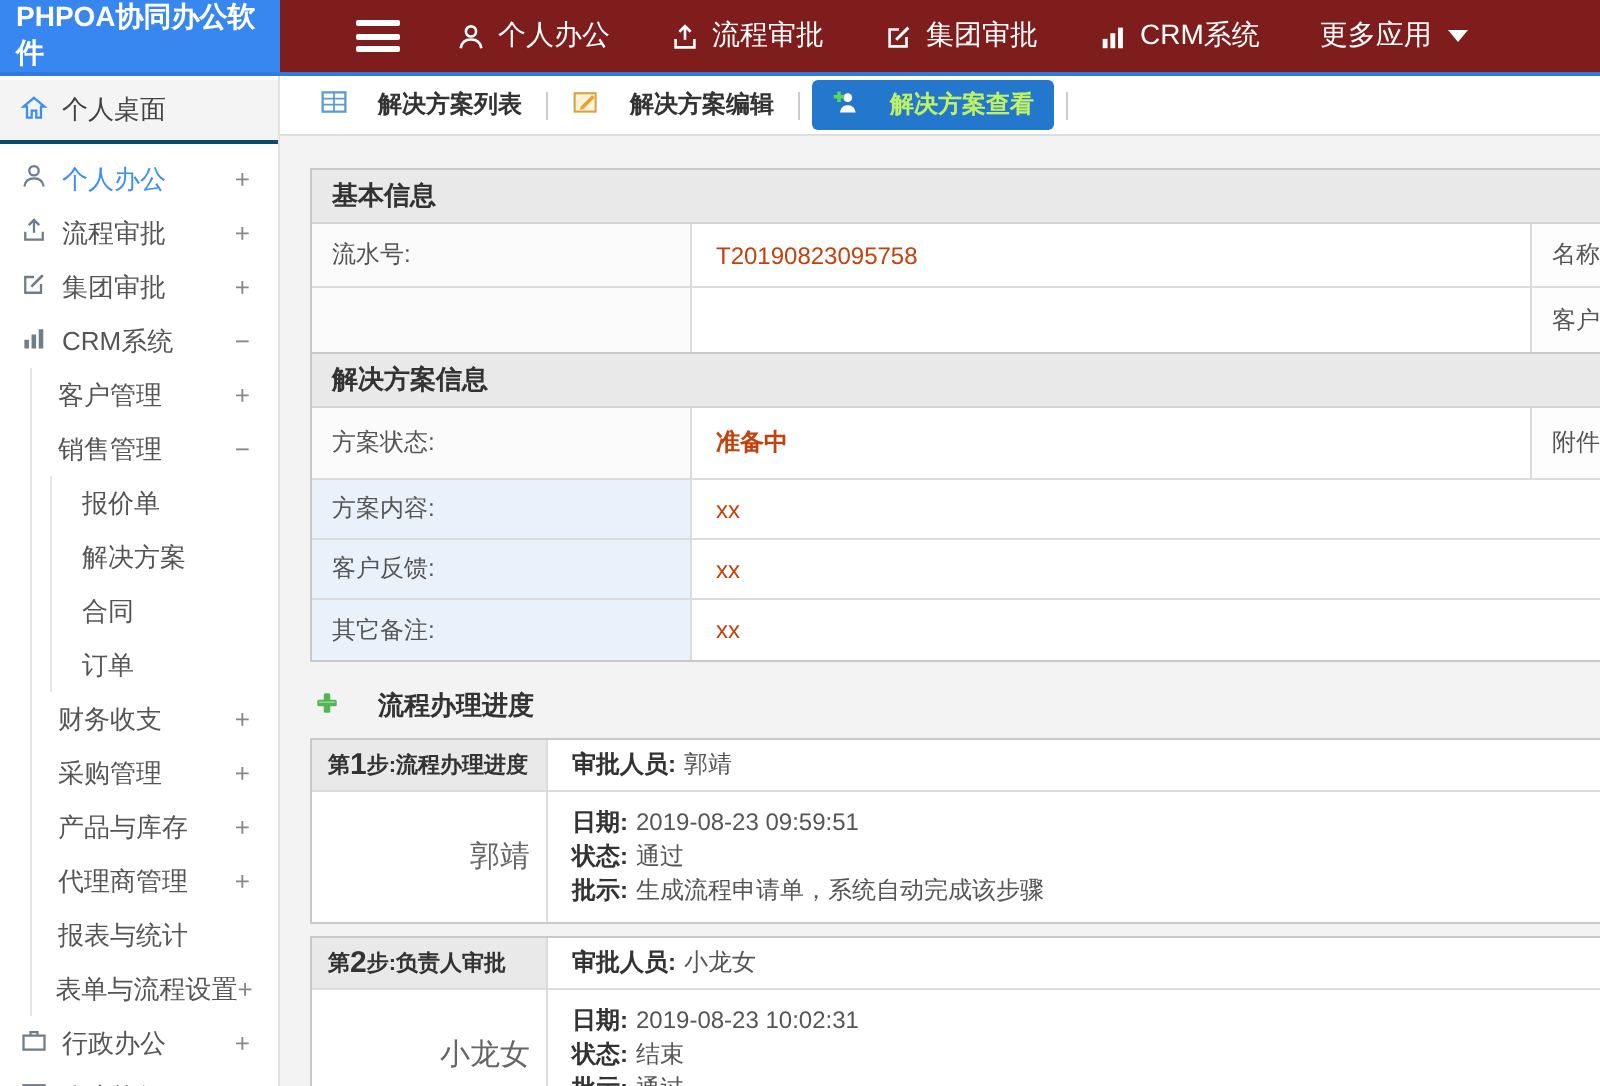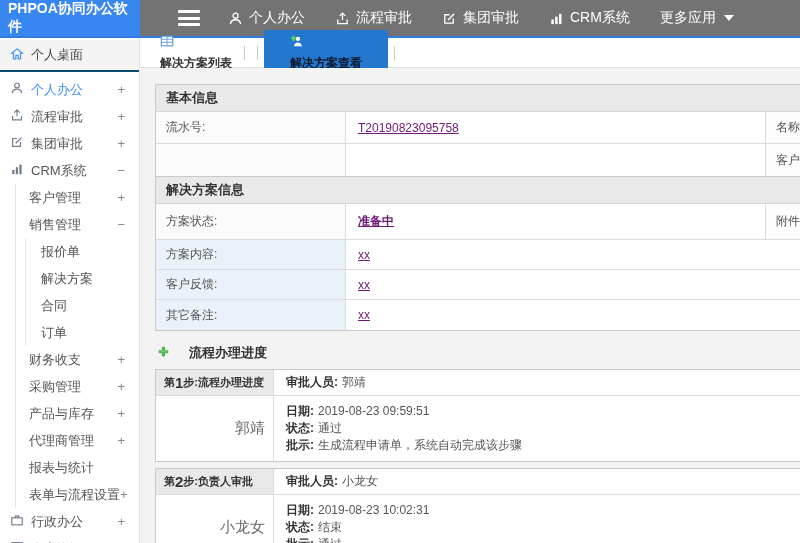--- a/index.html
+++ b/index.html
@@ -1,21 +1,21 @@
 <!DOCTYPE html>
 <html><head>
 <meta charset="utf-8">
 <style>
   * { margin:0; padding:0; box-sizing:border-box; }
   html,body { width:800px; height:543px; overflow:hidden;
     font-family:"Liberation Sans","DejaVu Sans",sans-serif; background:#f3f3f3; }
 
   
   .topbar { position:absolute; top:0; left:0; width:800px; height:38px;
-    background:#737373; display:flex; align-items:center; border-bottom:2px solid #2e7ddd; }
+    background:#7f1d1d; display:flex; align-items:center; border-bottom:2px solid #2e7ddd; }
   .logo { width:140px; height:100%; background:#3886ef; color:#fff; font-size:14px;
     font-weight:bold; display:flex; align-items:center; padding-left:8px; letter-spacing:0; }
   .hamburger { width:22px; height:16px; margin-left:38px; display:flex;
     flex-direction:column; justify-content:space-between; cursor:pointer; }
   .hamburger i { display:block; height:3px; background:#fff; border-radius:1px; }
   .topnav { display:flex; align-items:center; margin-left:28px; gap:30px; }
   .topnav .nav-item { display:flex; align-items:center; gap:6px; color:#fff;
     font-size:14px; cursor:pointer; }
   .topnav svg { display:block; }
   .caret { width:0; height:0; border-left:5px solid transparent;
@@ -26,48 +26,48 @@
     background:#fff; border-right:1px solid #e2e2e2; padding-top:2px; }
   .side-item { display:flex; align-items:center; height:27px; font-size:13px;
     color:#555; cursor:pointer; padding:0 14px 0 10px; }
   .side-item .lbl { flex:1; margin-left:7px; white-space:nowrap; }
   .side-item .exp { color:#888; font-size:13px; }
   .side-item.desktop { height:32px; background:#f4f4f4; border-bottom:2px solid #0c4a6e;
     color:#444; margin-bottom:4px;justify-content:center; }
   .side-item.active-blue .lbl { color:#3d8ef5; }
   .side-item svg { flex:none; }
   .submenu { margin-left:15px; border-left:1px solid #e6e6e6; }
-  .submenu .side-item { padding-left:6px; height:27px; }
+  .submenu .side-item { padding-left:6px; height:27px;justify-content:center; }
   .submenu2 { margin-left:9px; border-left:1px solid #e6e6e6; }
   .submenu2 .side-item { padding-left:8px; }
 
   
   .main { position:absolute; top:38px; left:140px; right:0; bottom:0;
     display:flex; flex-direction:column; }
   .tabbar { height:30px; background:#fff; border-bottom:1px solid #dedede;
     display:flex; align-items:center; padding-left:14px; flex:none; }
-  .tab { display:flex; align-items:flex-start; gap:4px; font-size:12px; font-weight:bold;
-    color:#333; cursor:pointer; padding:3px 6px;flex-direction:column; }
-  .tab.active { background:#2377cd; color:#0f172a; border-radius:3px; padding:4px 26px; }
+  .tab { display:flex; align-items:flex-end; gap:15px; font-size:12px; font-weight:bold;
+    color:#333; cursor:pointer; padding:3px 6px; }
+  .tab.active { background:#2377cd; color:#bef264; border-radius:3px; padding:4px 10px; }
   .tab-sep { width:1px; height:14px; background:#ccc; margin:0 6px; }
 
   .content { flex:1; background:#f3f3f3; padding:16px 0 0 15px; overflow:hidden; }
 
   .tbl { width:700px; border:1px solid #c9c9c9; background:#fff; }
   .tbl + .tbl { margin-top:-1px; }
   .sec-header { height:27px; background:#e9e9e9; display:flex; align-items:center;
     padding-left:10px; font-size:13px; font-weight:bold; color:#333;
     border-bottom:1px solid #d4d4d4; }
   .trow { display:flex; border-bottom:1px solid #dcdcdc; }
   .trow:last-child { border-bottom:none; }
   .c1 { width:190px; border-right:1px solid #dcdcdc; display:flex; align-items:center;
     padding-left:10px; font-size:12px; color:#555; background:#fbfbfb; }
   .c1.blue { background:#e9f2fb; }
   .c2 { width:420px; display:flex; align-items:center; padding-left:12px;
-    font-size:12px; color:#701a75; border-right:1px solid #dcdcdc;text-decoration:underline; }
+    font-size:12px; color:#c2410c; border-right:1px solid #dcdcdc; }
   .c2.span { flex:1; border-right:none; }
   .c3 { flex:1; display:flex; align-items:center; padding-left:10px;
     font-size:12px; color:#555; background:#fdfdfd; }
   .h32 { height:32px; } .h30 { height:30px; } .h36 { height:36px; }
   .bold-val { font-weight:bold; }
 
   .progress-title { display:flex; align-items:center; gap:19px; margin:13px 0 7px 2px;
     font-size:13px; font-weight:bold; color:#333; }
 
   .ptbl { width:700px; border:1px solid #c9c9c9; background:#fff; }
@@ -251,20 +251,27 @@
 
   <div class="tabbar">
     <div class="tab">
       <span><svg width="14" height="14" viewBox="0 0 16 16">
             <rect x="1.5" y="2.5" width="13" height="11" fill="#fff" stroke="#5b9bd5" stroke-width="1.3"></rect>
             <path d="M1.5 6 H14.5 M1.5 9.5 H14.5 M8 2.5 V13.5" stroke="#5b9bd5" stroke-width="1"></path>
           </svg></span>
       <span>解决方案列表</span>
     </div>
     <div class="tab-sep"></div>
+    <div class="tab">
+      <span><svg width="14" height="14" viewBox="0 0 16 16">
+            <rect x="1.5" y="3" width="12" height="10.5" fill="#fdf3d9" stroke="#d9a43b" stroke-width="1.2"></rect>
+            <path d="M5 10.5 L11.5 4 L13 5.5 L6.5 12 L4.5 12.5 Z" fill="#e8a33d"></path>
+          </svg></span>
+      <span>解决方案编辑</span>
+    </div>
     <div class="tab-sep"></div>
     <div class="tab active">
       <span><svg width="14" height="14" viewBox="0 0 16 16">
             <circle cx="9" cy="5.5" r="2.5" fill="#fff"></circle>
             <path d="M4.5 14 C5 10.8 7 9.8 9 9.8 C11 9.8 13 10.8 13.5 14 Z" fill="#fff"></path>
             <rect x="1" y="4" width="6" height="2" fill="#5cd65c"></rect>
             <rect x="3" y="2" width="2" height="6" fill="#5cd65c"></rect>
           </svg></span>
       <span>解决方案查看</span>
     </div>

